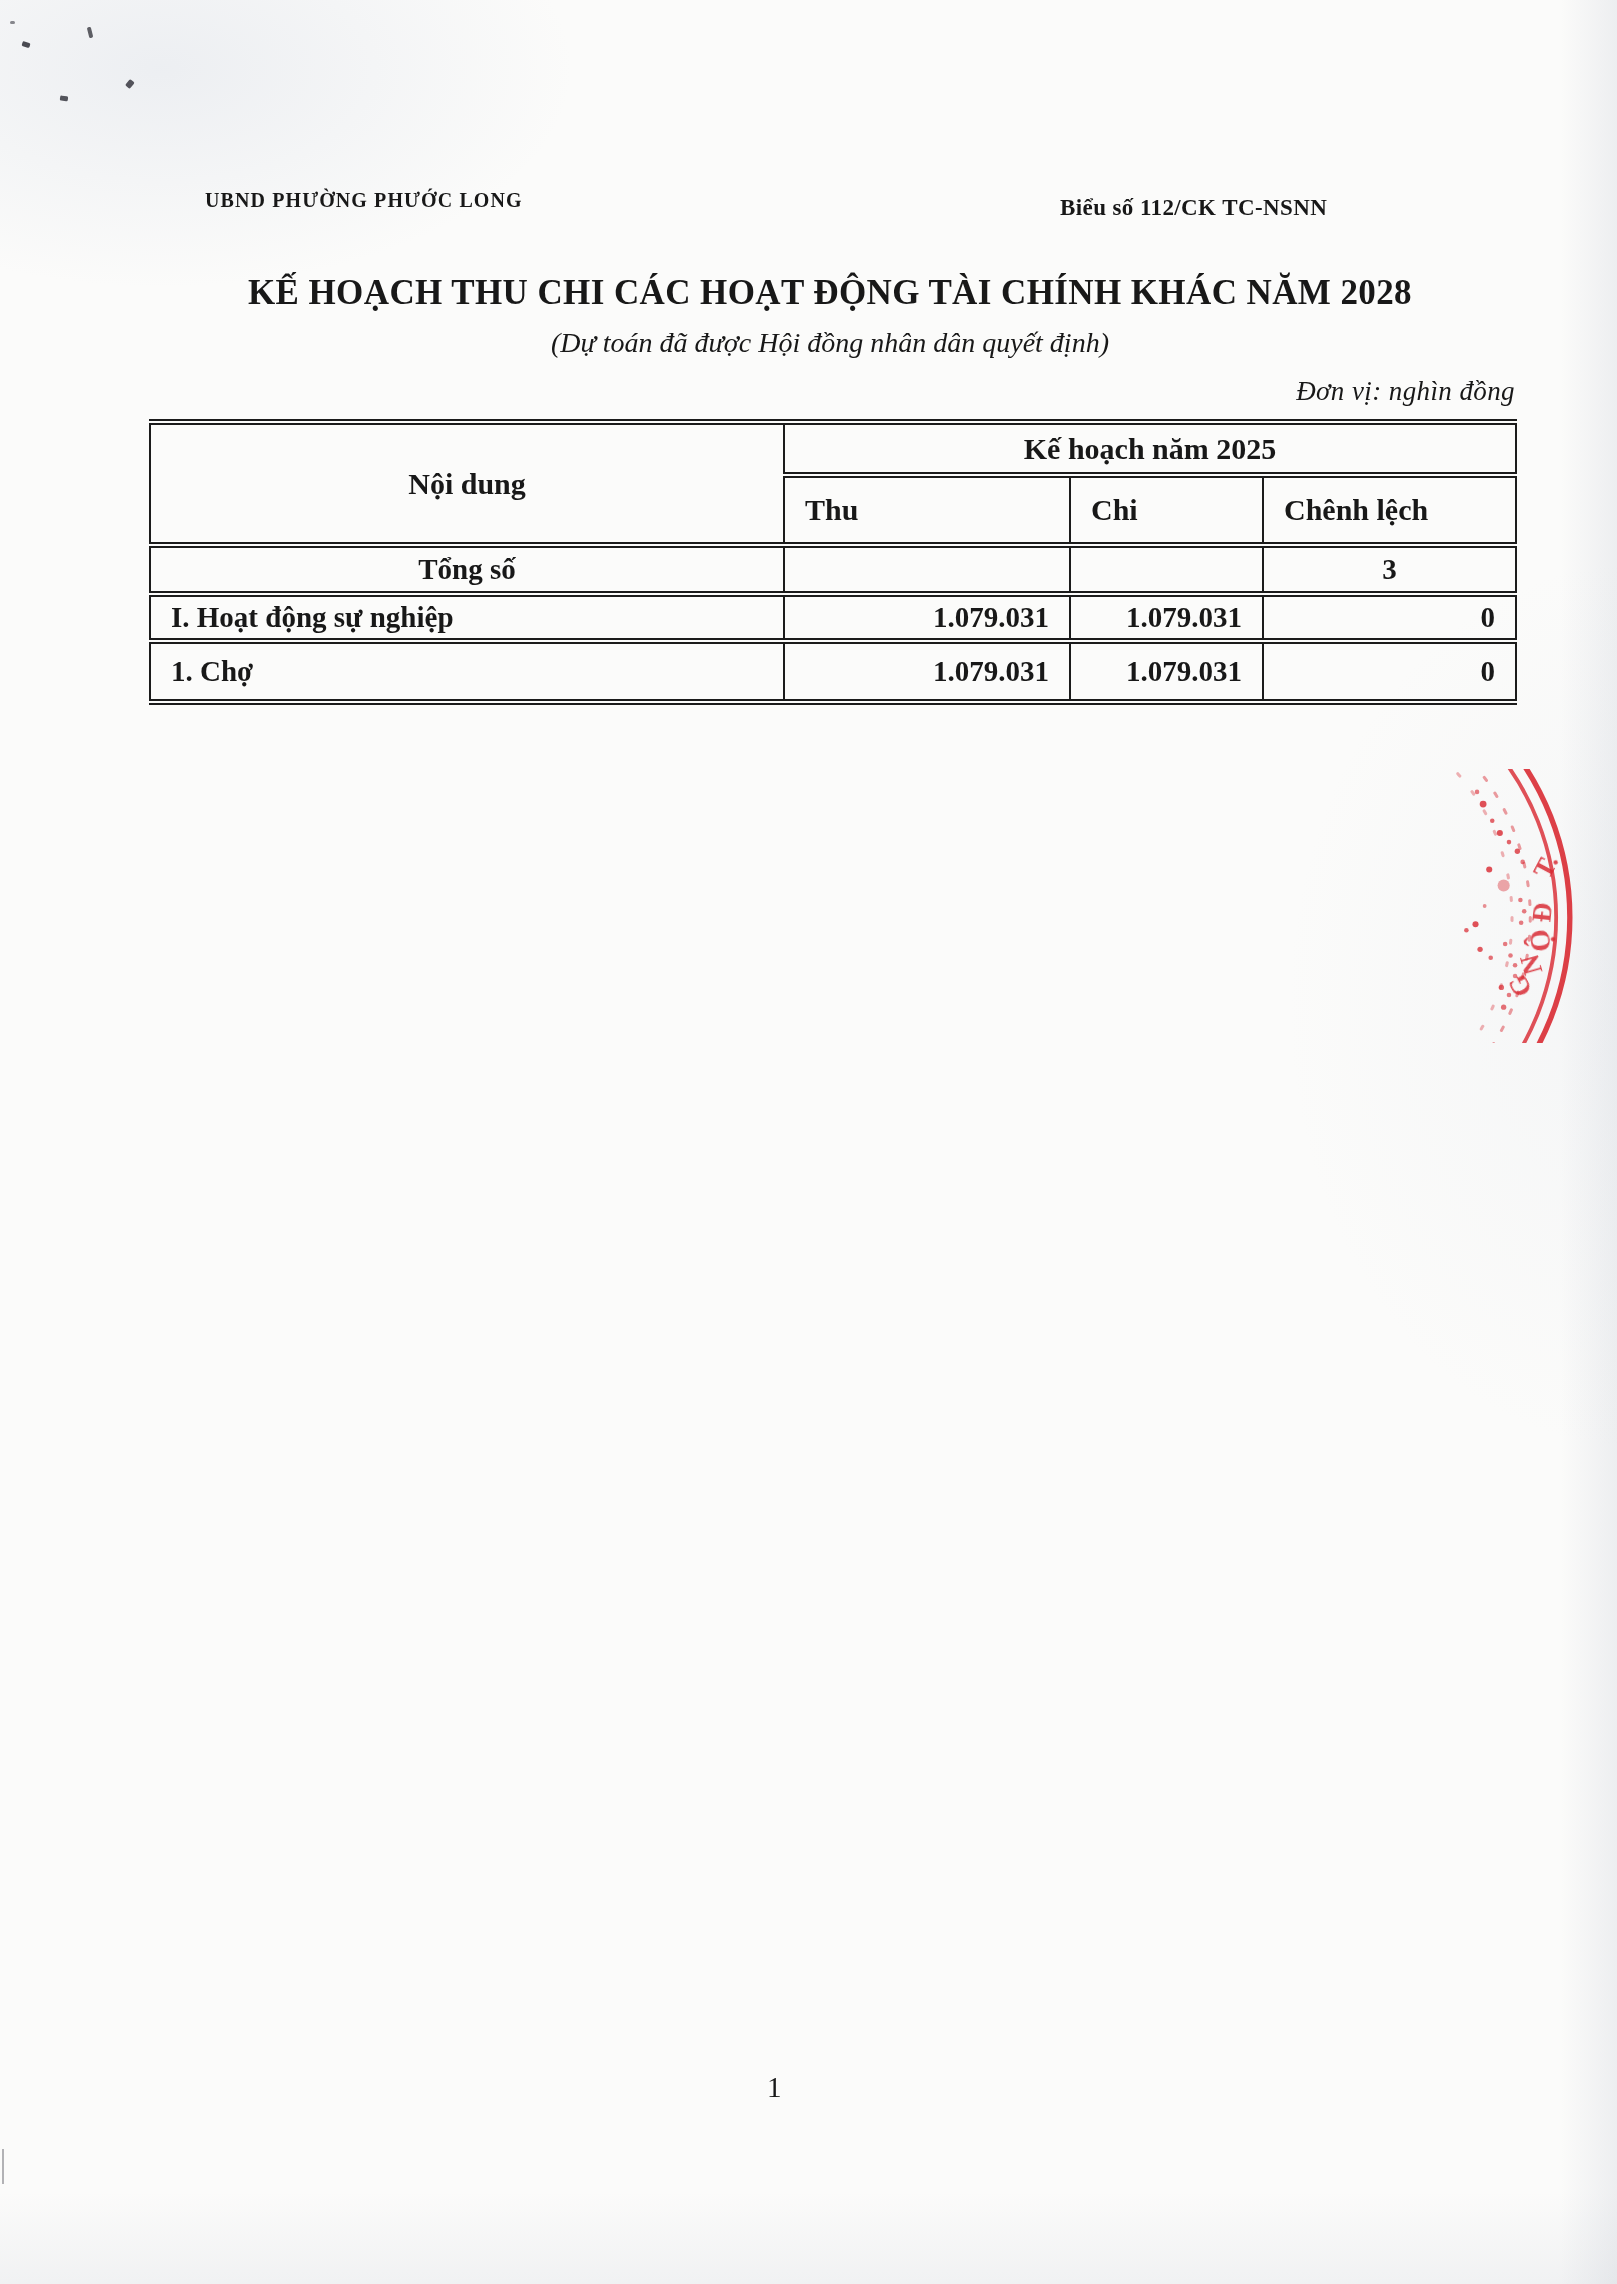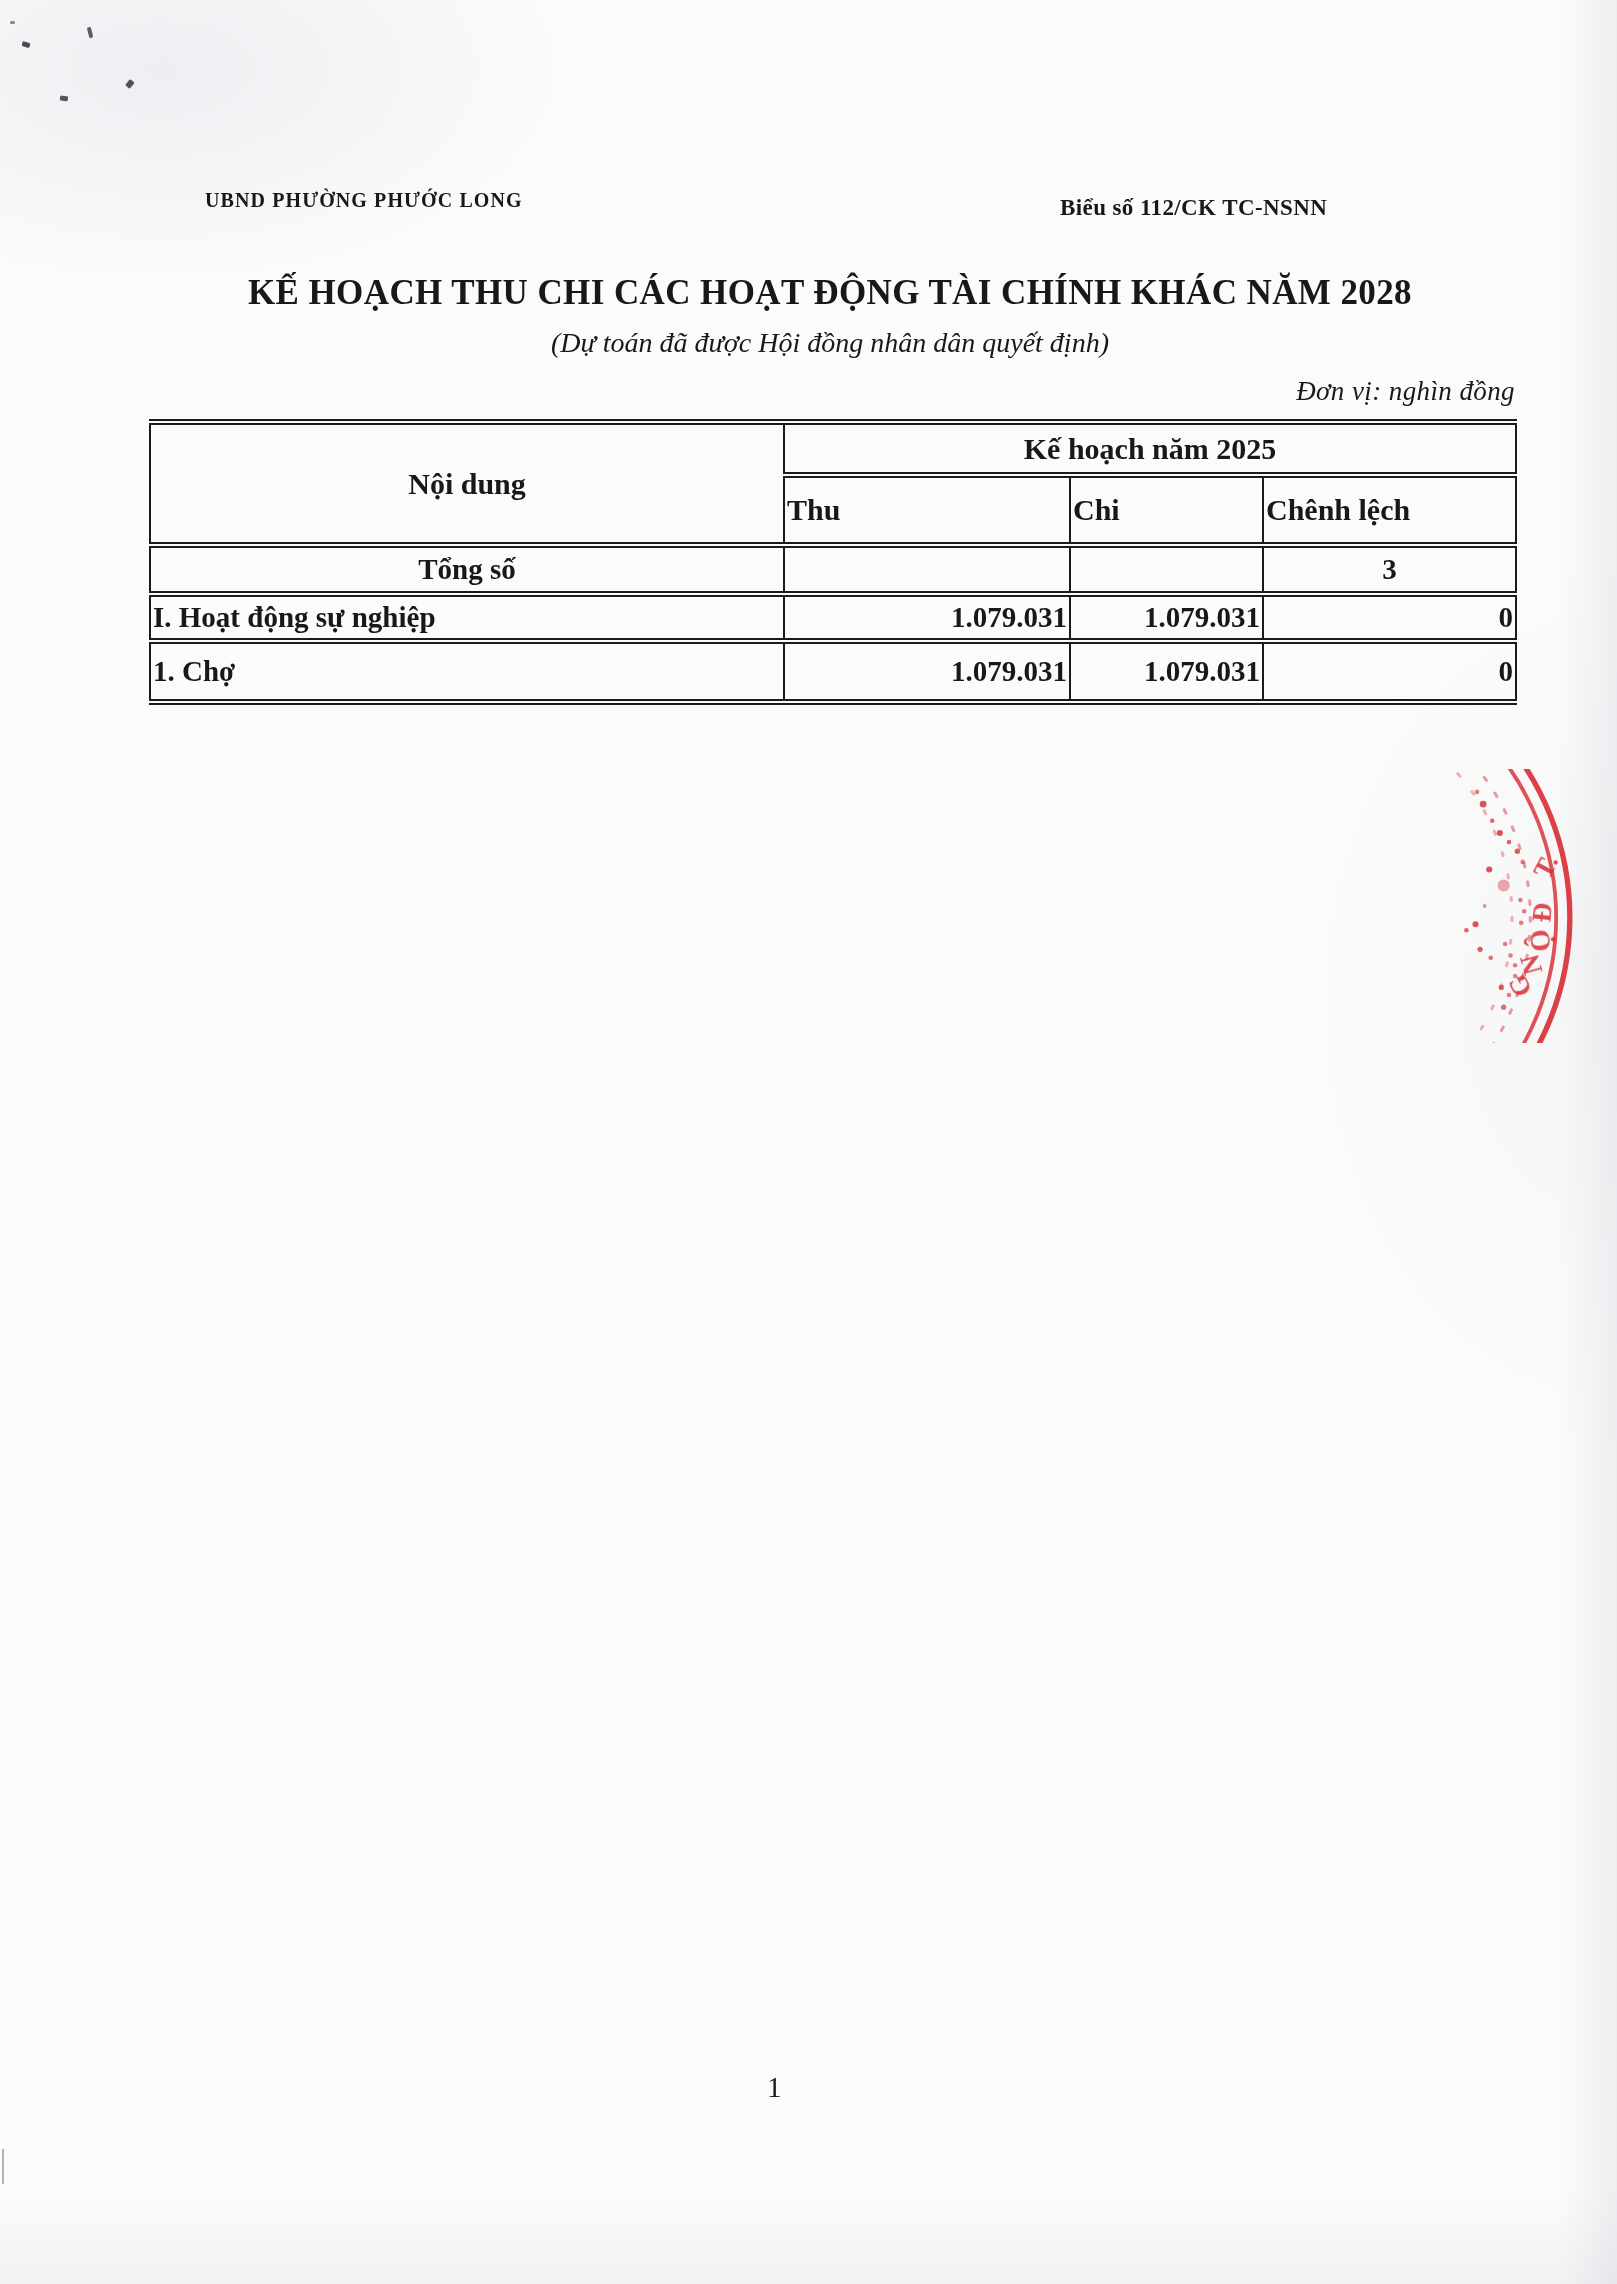--- a/index.html
+++ b/index.html
@@ -44,21 +44,21 @@
   }
 
   table.budget{
     position:absolute;left:149px;top:419px;
     width:1367px;table-layout:fixed;border-collapse:collapse;
   }
   table.budget td{
     border-left:2.3px solid #1b1b1b;border-right:2.3px solid #1b1b1b;
     border-top:6.9px double #1b1b1b;border-bottom:6.9px double #1b1b1b;
     font-size:29px;font-weight:700;vertical-align:middle;
-    padding:0 2px;overflow:hidden;
+    padding:0 20px;overflow:hidden;
   }
   .col-noidung{width:634px;}
   .col-thu{width:286px;}
   .col-chi{width:193px;}
   .col-chenh{width:253px;}
   tr.row-group-header td{height:47px;text-align:center;font-size:30px;}
   tr.row-sub-header td{height:64px;text-align:left;font-size:30px;}
   td.cell-noidung-head{text-align:center;font-size:30px;}
   tr.row-total td{height:43px;}
   tr.row-section td{height:41px;border-radius:7px;}

